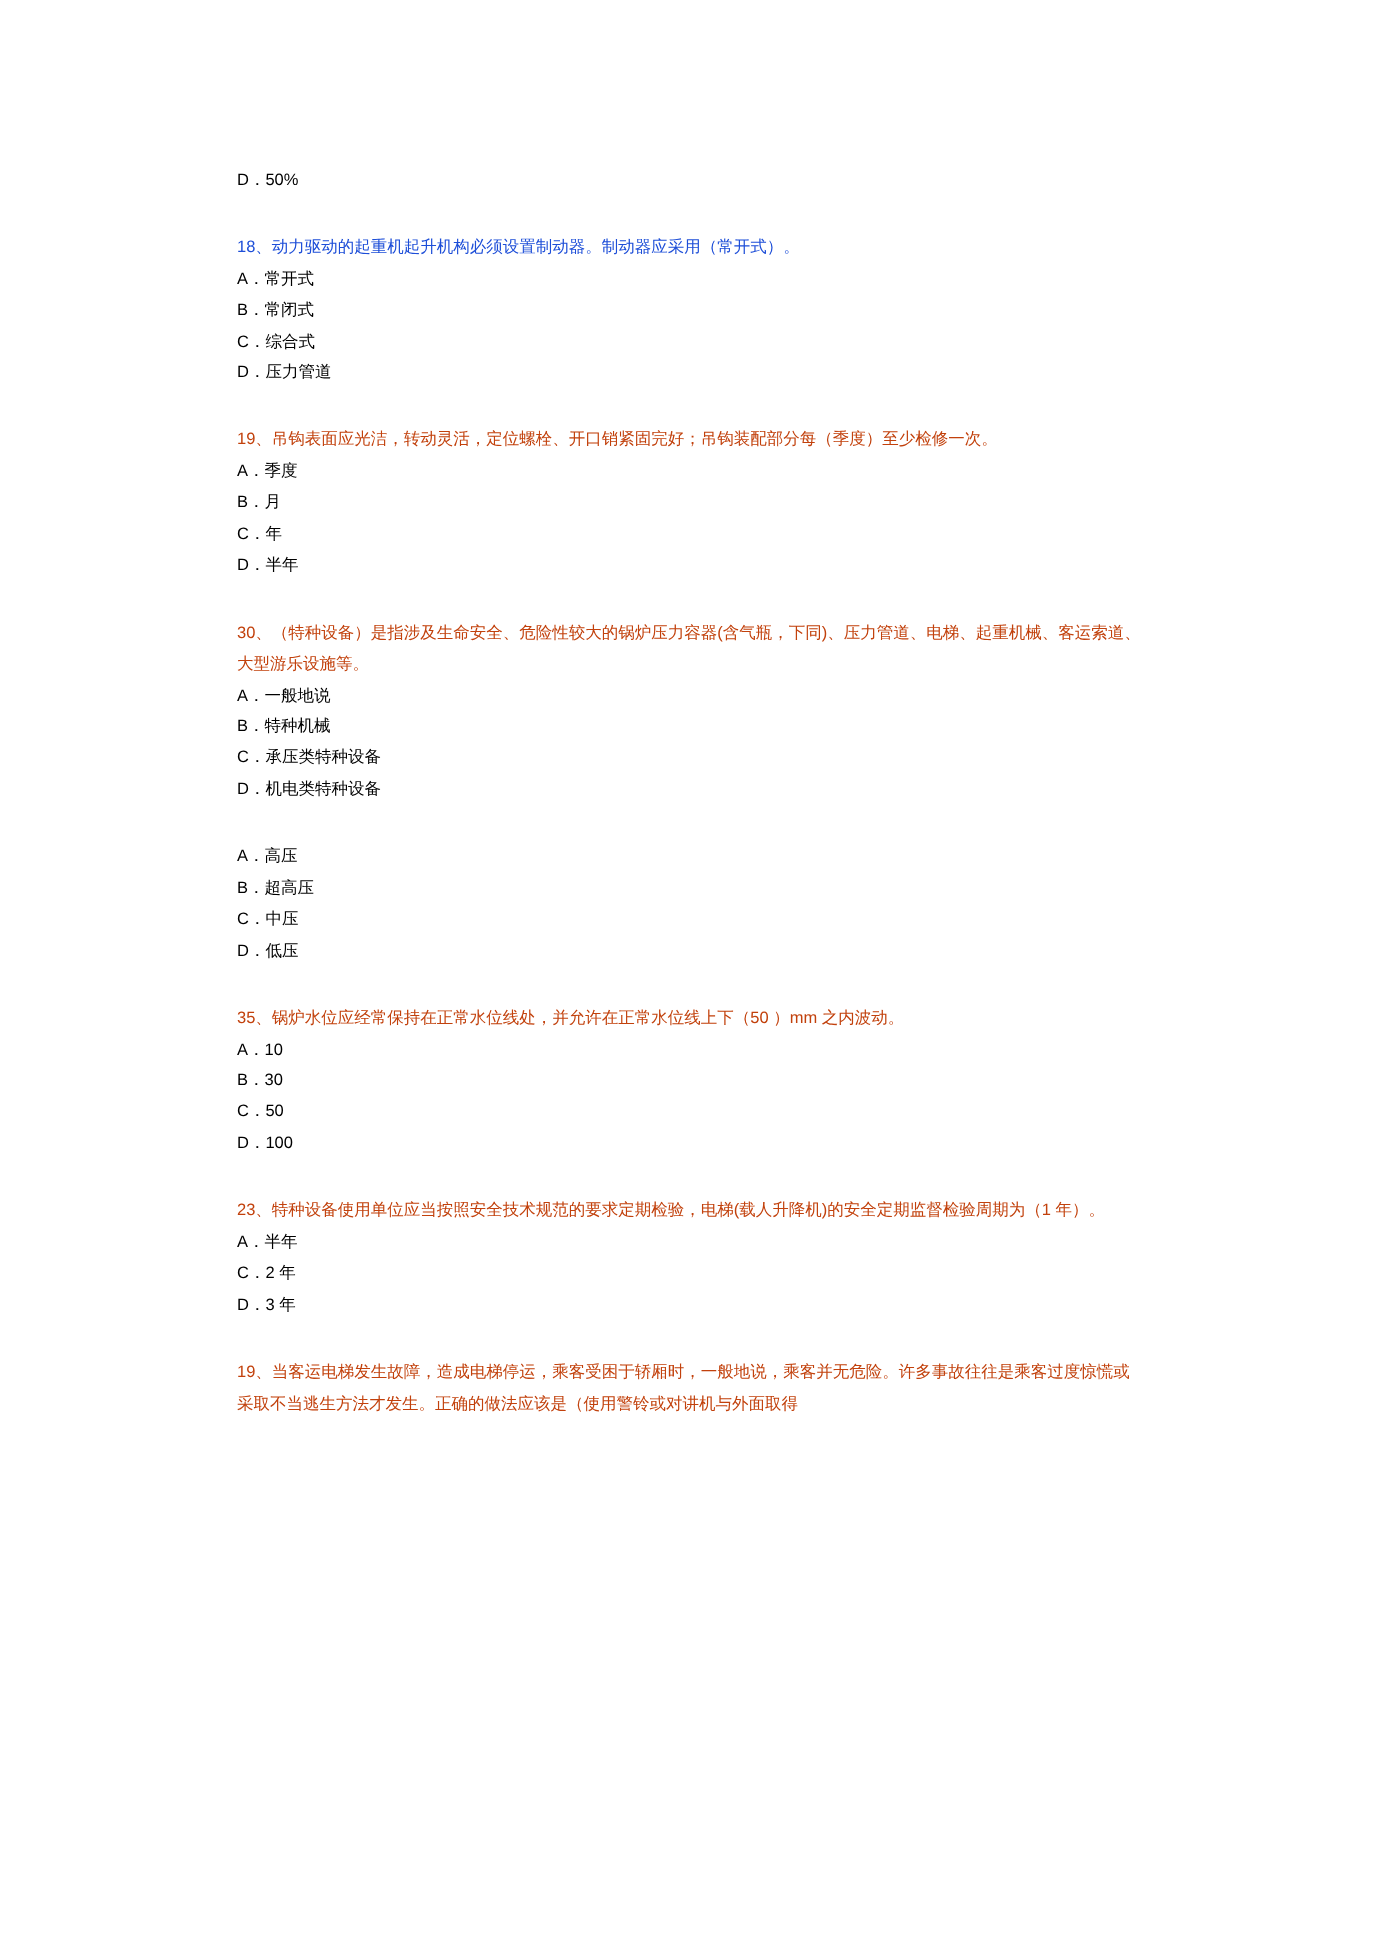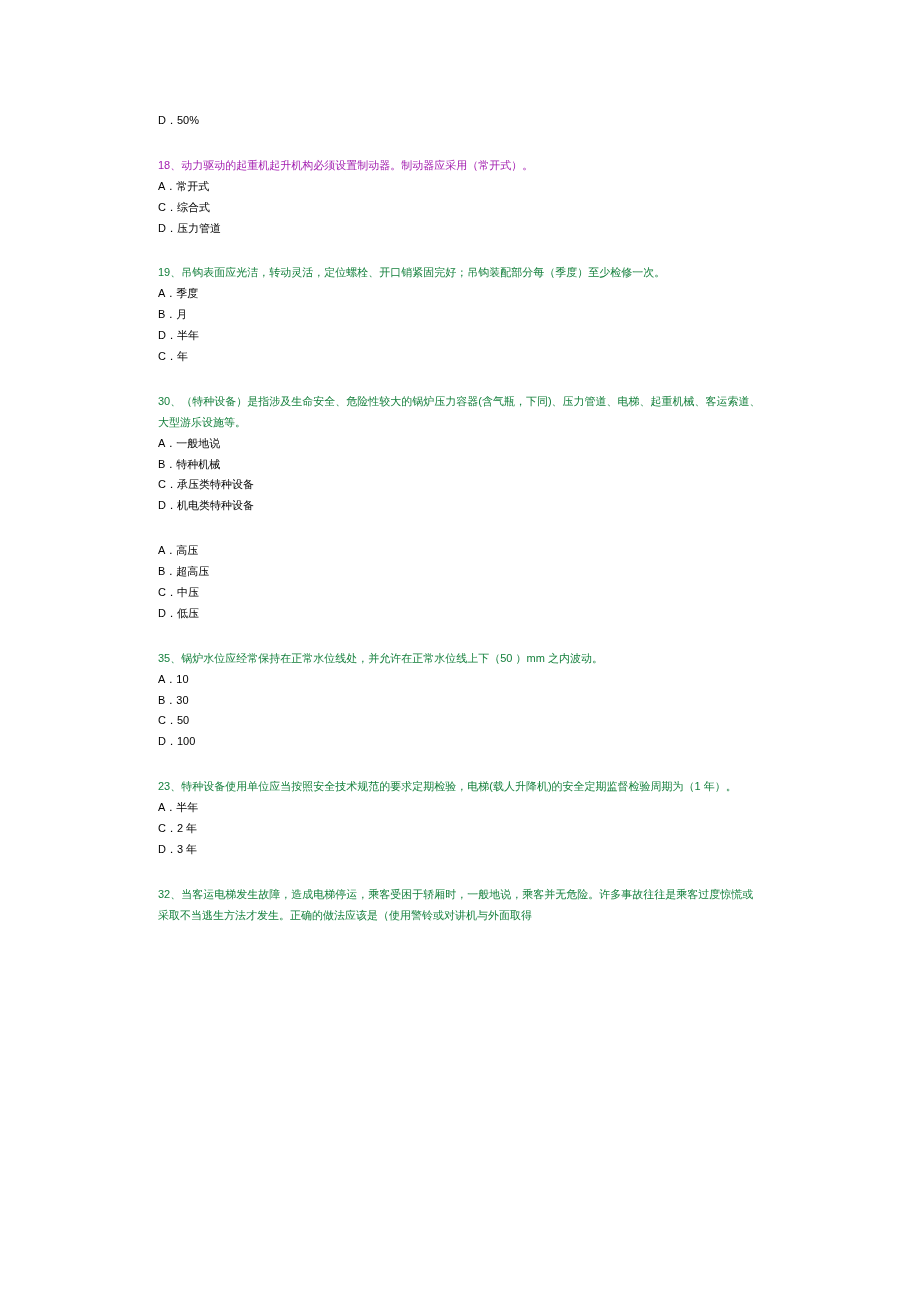--- a/index.html
+++ b/index.html
@@ -12,51 +12,52 @@
     .page {
       padding: 110px 158px 80px 158px;
       font-size: 11px;
       line-height: 1.9;
       color: #000000;
     }
     .question-block {
       margin-bottom: 24px;
     }
     .question-text {
-      color: #15803d;
+      color: #c2410c;
     }
     .question-text.colored {
-      color: #a21caf;
+      color: #1d4ed8;
     }
     .option {
       color: #000000;
     }
   </style>
 </head>
 <body>
 
 <div class="page">
 
   <div class="question-block">
     <div class="option">D．50%</div>
   </div>
 
   <div class="question-block">
     <div class="question-text colored">18、动力驱动的起重机起升机构必须设置制动器。制动器应采用（常开式）。</div>
     <div class="option">A．常开式</div>
+    <div class="option">B．常闭式</div>
     <div class="option">C．综合式</div>
     <div class="option">D．压力管道</div>
   </div>
 
   <div class="question-block">
     <div class="question-text">19、吊钩表面应光洁，转动灵活，定位螺栓、开口销紧固完好；吊钩装配部分每（季度）至少检修一次。</div>
     <div class="option">A．季度</div>
     <div class="option">B．月</div>
+    <div class="option">C．年</div>
     <div class="option">D．半年</div>
-    <div class="option">C．年</div>
   </div>
 
   <div class="question-block">
     <div class="question-text">30、（特种设备）是指涉及生命安全、危险性较大的锅炉压力容器(含气瓶，下同)、压力管道、电梯、起重机械、客运索道、大型游乐设施等。</div>
     <div class="option">A．一般地说</div>
     <div class="option">B．特种机械</div>
     <div class="option">C．承压类特种设备</div>
     <div class="option">D．机电类特种设备</div>
   </div>
 
@@ -76,16 +77,16 @@
   </div>
 
   <div class="question-block">
     <div class="question-text">23、特种设备使用单位应当按照安全技术规范的要求定期检验，电梯(载人升降机)的安全定期监督检验周期为（1 年）。</div>
     <div class="option">A．半年</div>
     <div class="option">C．2 年</div>
     <div class="option">D．3 年</div>
   </div>
 
   <div class="question-block">
-    <div class="question-text">32、当客运电梯发生故障，造成电梯停运，乘客受困于轿厢时，一般地说，乘客并无危险。许多事故往往是乘客过度惊慌或采取不当逃生方法才发生。正确的做法应该是（使用警铃或对讲机与外面取得</div>
+    <div class="question-text">19、当客运电梯发生故障，造成电梯停运，乘客受困于轿厢时，一般地说，乘客并无危险。许多事故往往是乘客过度惊慌或采取不当逃生方法才发生。正确的做法应该是（使用警铃或对讲机与外面取得</div>
   </div>
 
 </div>
 
 </body></html>

